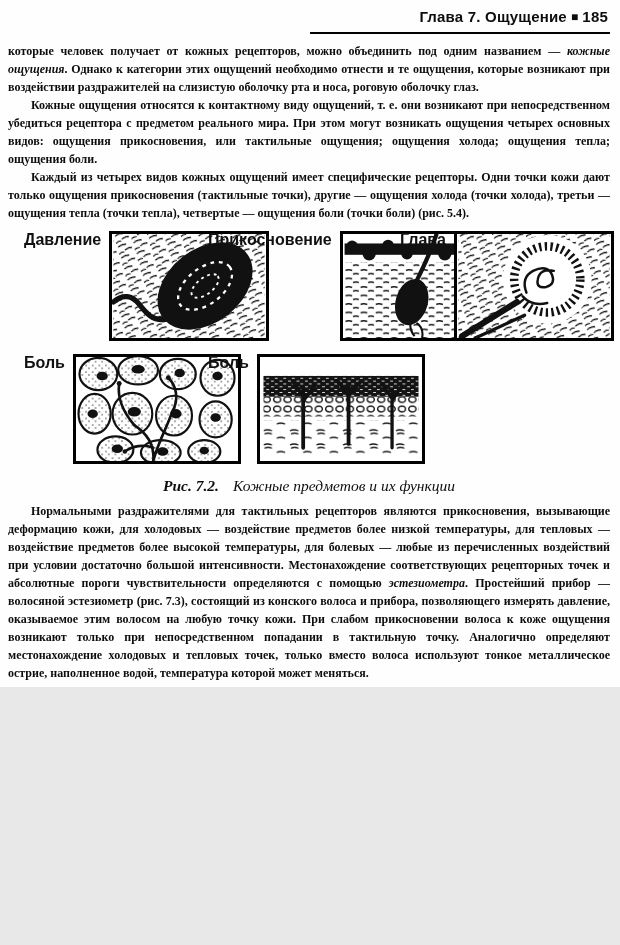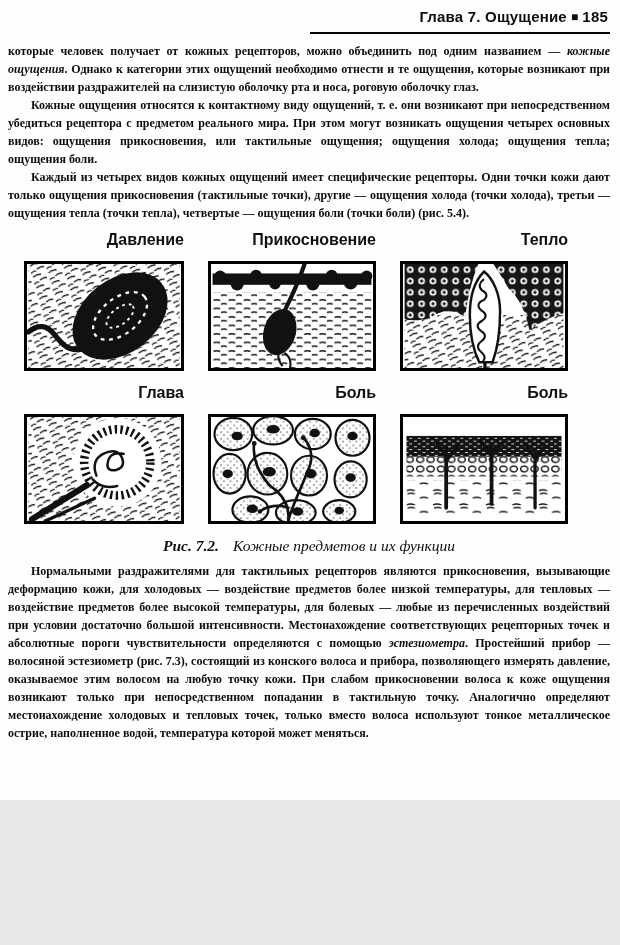--- a/index.html
+++ b/index.html
@@ -1,17 +1,17 @@
 <!DOCTYPE html>
 <html lang="ru"><head>
 <meta charset="utf-8">
 <style>
   html,body { margin:0; padding:0; background:#e8e8e8; }
   .page {
-    width:620px; height:800px; box-sizing:border-box;
+    width:620px; height:687px; box-sizing:border-box;
     background:#fefefe; color:#0d0d0d;
     font-family:"Liberation Serif", serif;
     padding:4px 10px 0 8px;
     position:relative; overflow:hidden;
     margin:0 auto;
   }
   
   .running-head {
     position:relative; text-align:right;
     font-family:"Liberation Sans", sans-serif; font-weight:bold;
@@ -28,21 +28,21 @@
   .para.indent { text-indent:23px; }
   .it { font-style:italic; }
 
   
   .figure { margin-top:9px; }
   .fig-grid {
     display:grid; grid-template-columns:160px 168px 168px;
     column-gap:24px; row-gap:13px;
     justify-content:start; margin-left:16px;
   }
-  .panel { display:flex; flex-direction:column; align-items:flex-end;gap:8px; }
+  .panel { display:flex; flex-direction:row; align-items:flex-start;gap:8px; }
   .fig-label {
     font-family:"Liberation Sans", sans-serif; font-weight:bold;
     font-size:16px; line-height:18px; margin-bottom:4px; color:#111;
   }
   .fig-box { border:3px solid #000; background:#fff; line-height:0; }
   .caption {
     text-align:center; font-style:italic; font-size:15.5px;
     margin:13px 0 7px 0;
   }
   .caption .cap-label { font-weight:bold; margin-right:14px; }
@@ -134,34 +134,20 @@
               <circle cx="146" cy="20" r="7"></circle>
                 <circle cx="163" cy="13" r="6"></circle>
             </g>
             <path d="M97,1 C90,22 82,38 75,52" stroke="#111" stroke-width="4.5" fill="none" stroke-linecap="round"></path>
             <ellipse cx="71" cy="72" rx="17" ry="25" transform="rotate(16 71 72)" fill="#111"></ellipse>
             <path d="M76,94 q8,5 6,16 M70,92 q-2,9 4,16" stroke="#111" stroke-width="2.2" fill="none"></path>
           </svg>
         </div>
       </div>
 
-      <div class="panel">
-        <div class="fig-label">Тепло</div>
-        <div class="fig-box">
-          <svg class="illus" width="162" height="104" viewBox="0 0 168 110">
-            <rect width="168" height="110" fill="#fff"></rect>
-            <rect y="54" width="168" height="56" fill="url(#hatch)"></rect>
-            <path d="M0,0 H78 Q68,24 64,56 Q46,44 28,56 Q12,62 0,58 Z" fill="url(#cellsDark)"></path>
-            <path d="M94,0 H168 V52 Q146,58 132,70 Q126,40 110,26 Q102,12 94,0 Z" fill="url(#cellsDark)"></path>
-            <path d="M84,8 C74,18 69,34 69,54 C69,76 73,92 79,104 L93,104 C99,88 101,70 101,50 C101,32 94,16 84,8 Z" fill="#fff" stroke="#111" stroke-width="2.6"></path>
-            <path d="M84,16 q-8,6 -2,12 q8,4 2,10 q-10,4 -3,11 q9,5 1,11 q-9,5 -1,11 q8,5 0,11 q-7,5 0,11 q6,5 2,10" stroke="#111" stroke-width="2.2" fill="none"></path>
-            <path d="M85,104 L85,110" stroke="#111" stroke-width="3.5"></path>
-          </svg>
-        </div>
-      </div>
 
       <div class="panel">
         <div class="fig-label">Глава</div>
         <div class="fig-box">
           <svg class="illus" width="154" height="104" viewBox="0 0 160 110">
             <rect width="160" height="110" fill="#fff"></rect>
             <rect width="160" height="110" fill="url(#hatch)"></rect>
             <circle cx="94" cy="48" r="47" fill="#fff"></circle>
             <path d="M4,108 L62,72" stroke="#111" stroke-width="6.5" fill="none" stroke-linecap="round"></path>
             <path d="M18,110 L70,86" stroke="#111" stroke-width="3.5" fill="none" stroke-linecap="round"></path>

